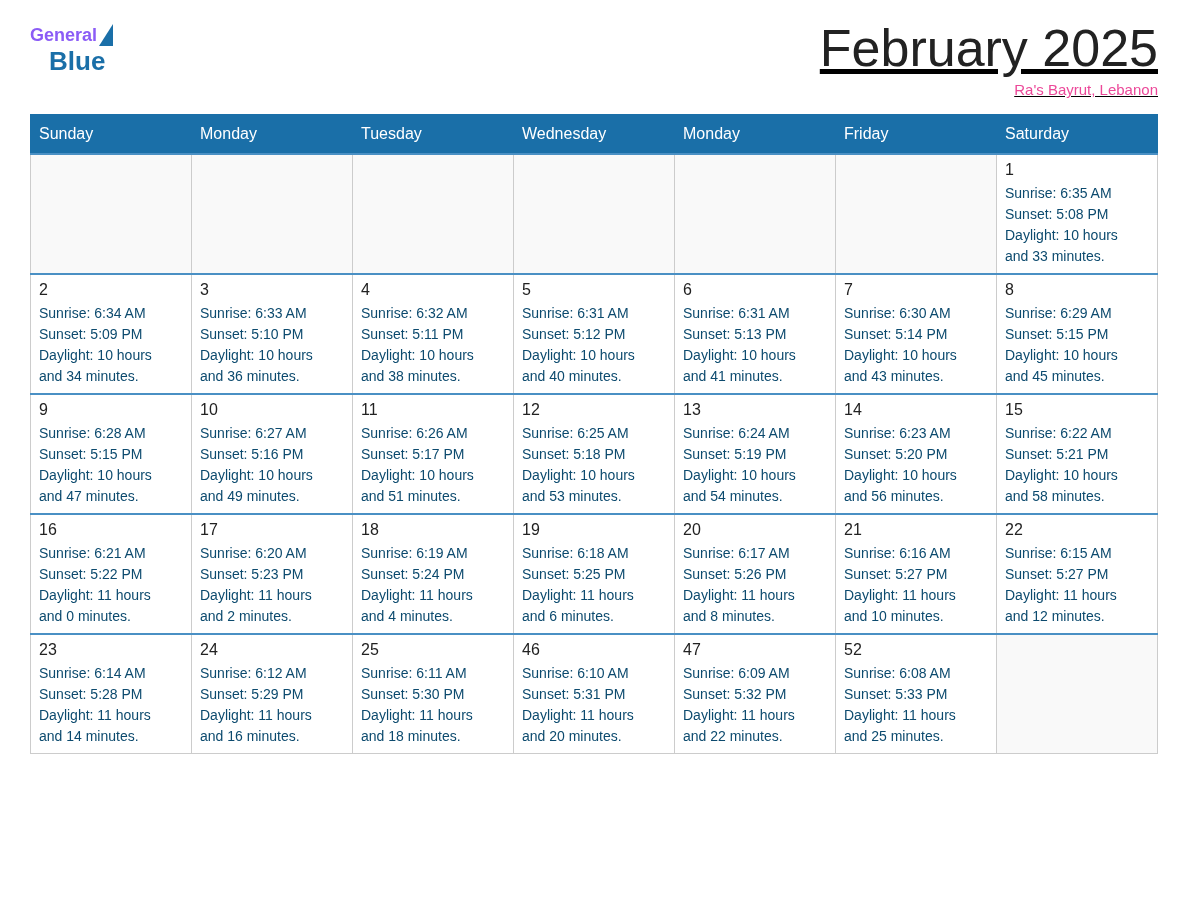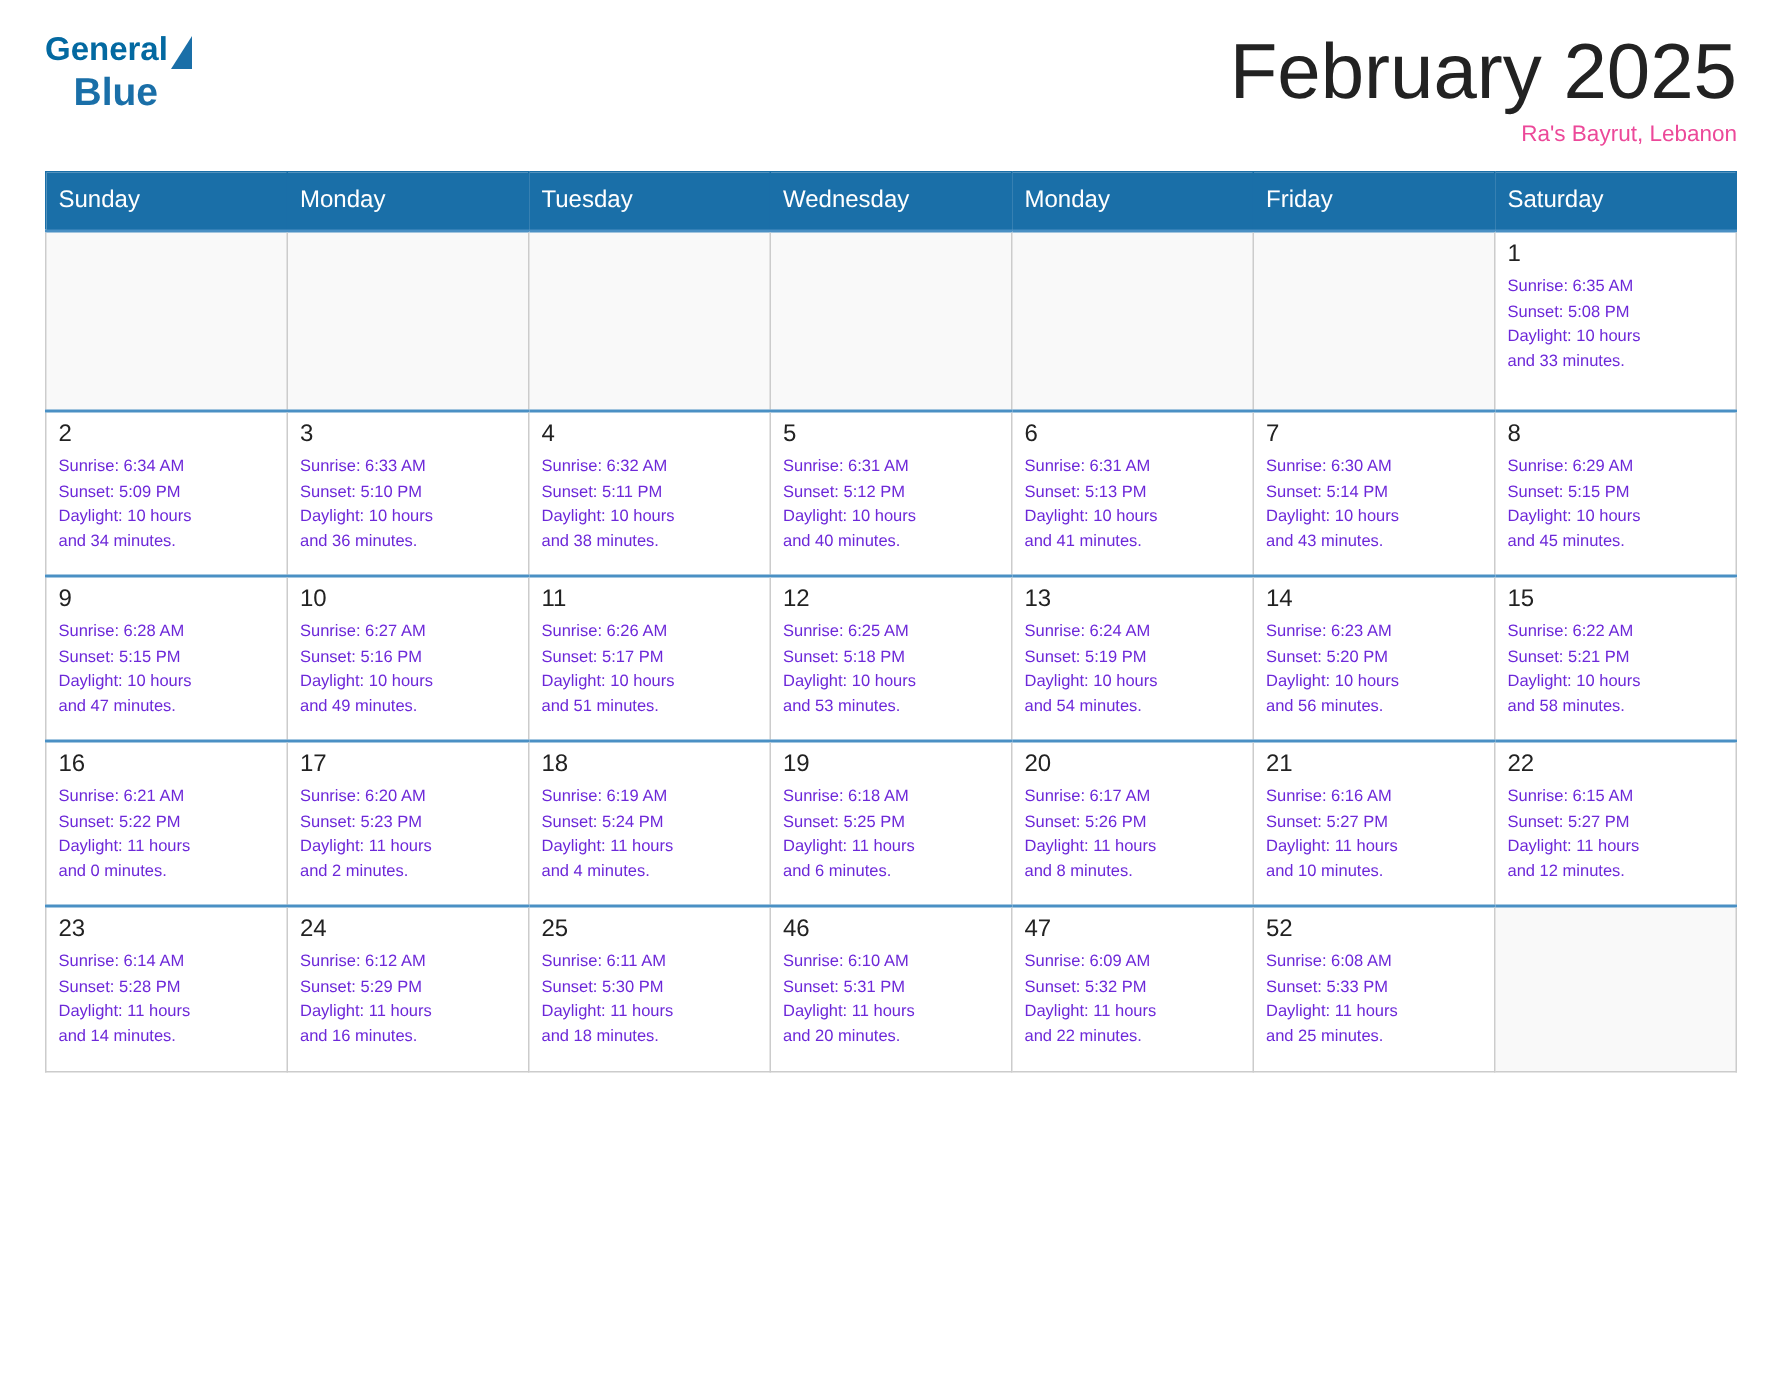--- a/index.html
+++ b/index.html
@@ -10,23 +10,23 @@
       min-height: 918px;
       padding: 20px 30px;
     }
     .header {
       display: flex;
       justify-content: space-between;
       align-items: flex-start;
       margin-bottom: 16px;
     }
     .logo-text-general {
-      font-size: 22px;
+      font-size: 18px;
       font-weight: bold;
-      color: #0369a1;
+      color: #8b5cf6;
     }
     .logo-triangle {
       width: 0;
       height: 0;
       border-left: 14px solid transparent;
       border-right: 0px solid transparent;
       border-bottom: 22px solid #1a6fa8;
       margin-left: 2px;
       margin-top: 4px;
     }
@@ -39,20 +39,21 @@
     .logo-wrapper {
       display: flex;
       flex-direction: column;
     }
     .logo-top-row {
       display: flex;
       align-items: flex-end;
     }
     .title-block {
       text-align: right;
+      text-decoration: underline;
     }
     .title-block h1 {
       font-size: 52px;
       font-weight: normal;
       color: #222;
       line-height: 1.1;
     }
     .title-block h2 {
       font-size: 15px;
       font-weight: normal;
@@ -81,22 +82,22 @@
       min-height: 110px;
       height: 110px;
     }
     .day-number {
       font-size: 16px;
       color: #222;
       font-weight: normal;
       margin-bottom: 4px;
     }
     .day-info {
-      font-size: 11px;
-      color: #6d28d9;
+      font-size: 14px;
+      color: #0c4a6e;
       line-height: 1.5;
     }
     .calendar tbody tr:first-child td {
       height: 120px;
     }
     .empty-cell {
       background: #f9f9f9;
     }
     
     .calendar tbody tr td {

